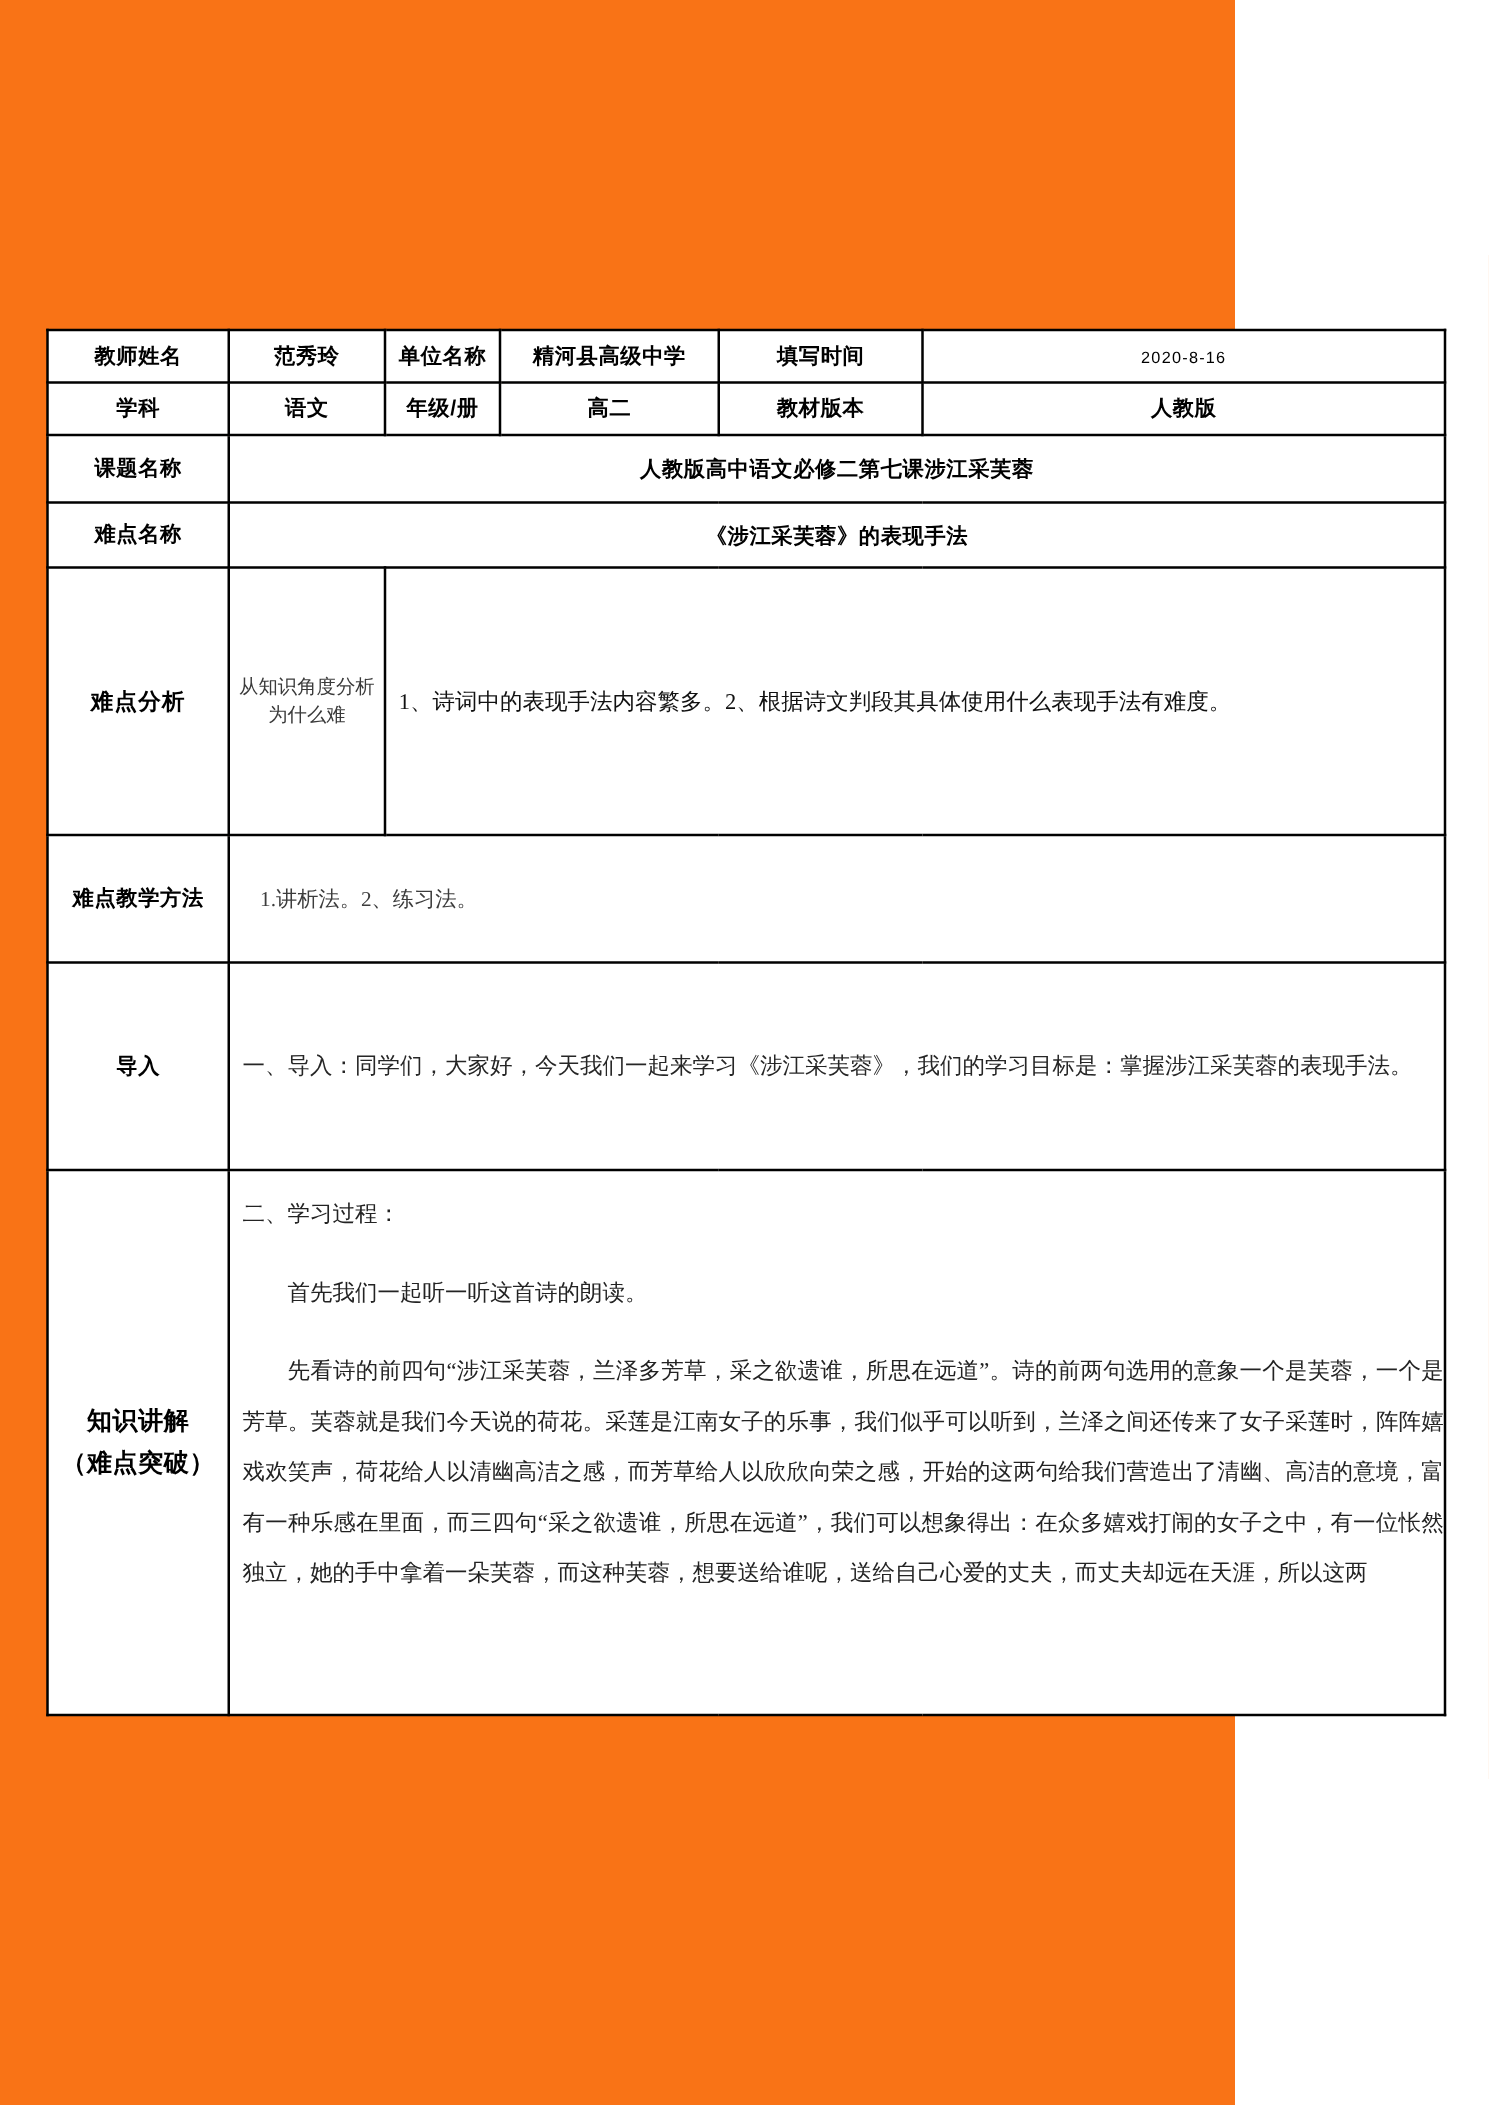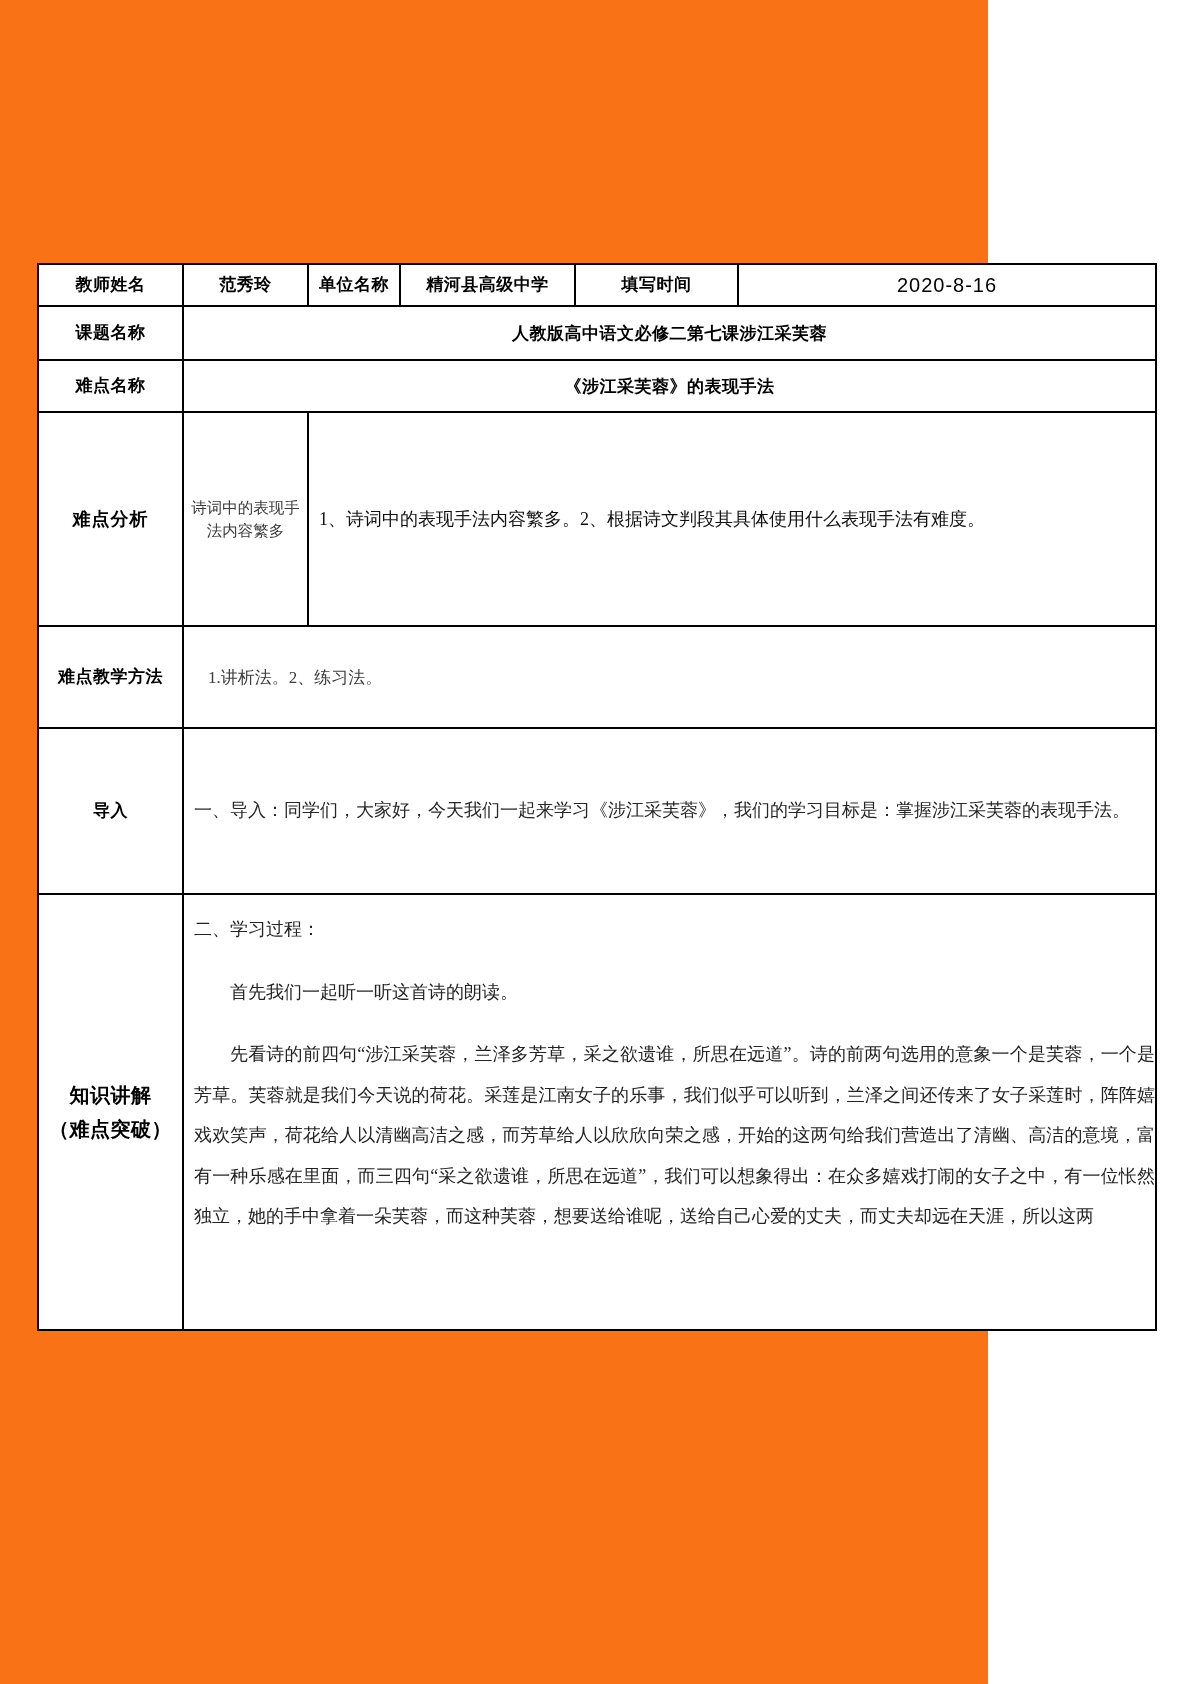--- a/index.html
+++ b/index.html
@@ -55,21 +55,21 @@
     text-align: center;
     font-weight: bold;
     font-size: 17px;
     letter-spacing: 0.5px;
     font-family: "Liberation Sans", "DejaVu Sans", sans-serif;
     line-height: 1.35;
   }
   .val-date {
     text-align: center;
     font-weight: normal;
-    font-size: 20px;
+    font-size: 13px;
     letter-spacing: 1px;
     font-family: "Liberation Sans", "DejaVu Sans", sans-serif;
   }
   .center-bold {
     text-align: center;
     font-weight: bold;
     font-size: 17px;
     letter-spacing: 0.5px;
   }
   .serif-sub {
@@ -189,34 +189,42 @@
 
       <tr class="r-h1">
         <td class="lbl cell-pad-c">教师姓名</td>
         <td class="val cell-pad-c">范秀玲</td>
         <td class="lbl cell-pad-c">单位名称</td>
         <td class="val cell-pad-c">精河县高级中学</td>
         <td class="lbl cell-pad-c">填写时间</td>
         <td class="val-date cell-pad-c">2020-8-16</td>
       </tr>
 
+      <tr class="r-h2">
+        <td class="lbl cell-pad-c">学科</td>
+        <td class="val cell-pad-c">语文</td>
+        <td class="lbl cell-pad-c">年级/册</td>
+        <td class="val cell-pad-c">高二</td>
+        <td class="lbl cell-pad-c">教材版本</td>
+        <td class="val cell-pad-c">人教版</td>
+      </tr>
 
       <tr class="row-title">
         <td class="lbl cell-pad-c">课题名称</td>
         <td class="center-bold cell-pad-c" colspan="5">人教版高中语文必修二第七课涉江采芙蓉</td>
       </tr>
 
       <tr class="row-diffname">
         <td class="lbl cell-pad-c">难点名称</td>
         <td class="center-bold cell-pad-c" colspan="5">《涉江采芙蓉》的表现手法</td>
       </tr>
 
       <tr class="row-analysis">
         <td class="a-label">难点分析</td>
-        <td class="serif-sub">诗词中的表现手法内容繁多</td>
+        <td class="serif-sub">从知识角度分析为什么难</td>
         <td class="a-body" colspan="4">
           <p>1、诗词中的表现手法内容繁多。2、根据诗文判段其具体使用什么表现手法有难度。</p>
         </td>
       </tr>
 
       <tr class="row-method">
         <td class="lbl">难点教学方法</td>
         <td class="m-body" colspan="5">
           <p>1.讲析法。2、练习法。</p>
         </td>

